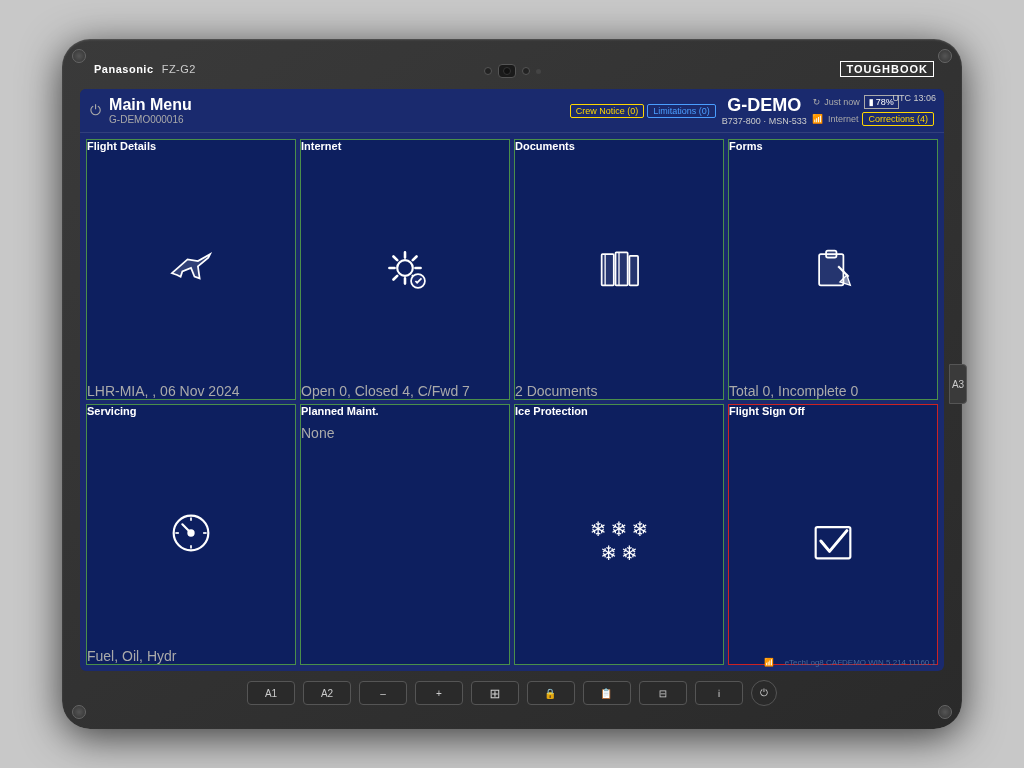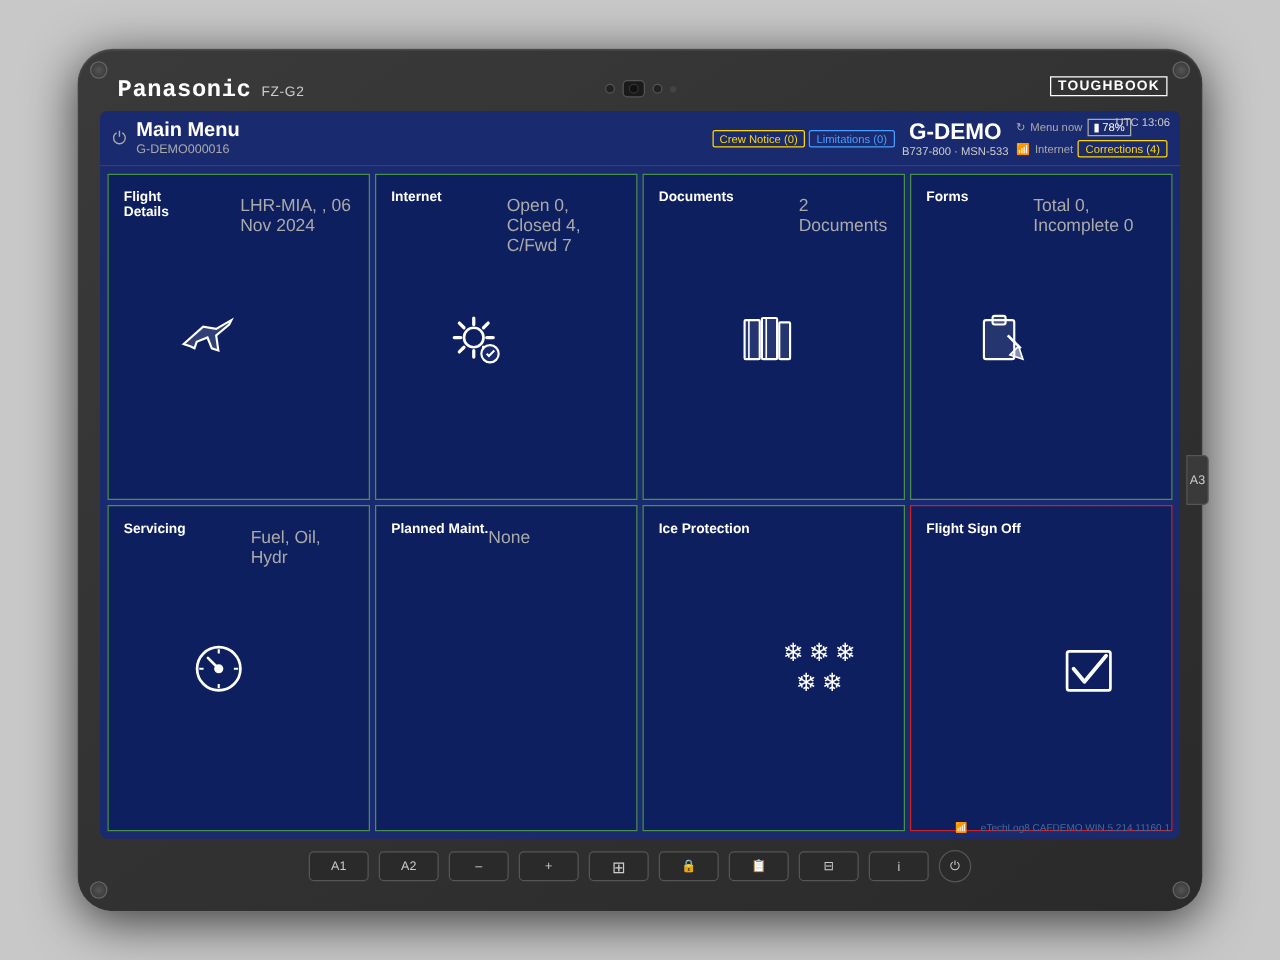--- a/index.html
+++ b/index.html
@@ -197,23 +197,23 @@
       display: grid;
       grid-template-columns: repeat(4, 1fr);
       grid-template-rows: repeat(2, 1fr);
       gap: 4px;
       padding: 6px;
     }
 
     .grid-cell {
       border: 1.5px solid #4a8f4a;
       background: rgba(0,20,80,0.5);
-      padding: 12px;
-      display: flex;
-      flex-direction: row;
+      padding: 0;
+      display: flex;
+      flex-direction: column;
       cursor: pointer;
       position: relative;
       transition: background 0.1s;
     }
 
     .grid-cell.red-border {
       border-color: #cc2222;
     }
 
     .cell-title {
@@ -355,21 +355,21 @@
 
   <div class="corner-screw tl"></div>
   <div class="corner-screw tr"></div>
   <div class="corner-screw bl"></div>
   <div class="corner-screw br"></div>
 
   <div class="side-button">A3</div>
 
   <div class="tablet-top-bar">
     <div class="tablet-brand">
-      <span style="font-weight:bold; color:#fff; font-size:19px;font-family:Liberation Mono, monospace;">Panasonic</span>
+      <span style="font-weight:bold; color:#fff; font-size:11px;">Panasonic</span>
       <span>FZ-G2</span>
     </div>
     <div class="camera-area">
       <div class="camera-dot"></div>
       <div class="camera-lens">
         <div class="camera-inner"></div>
       </div>
       <div class="camera-dot"></div>
       <div class="speaker-dot"></div>
     </div>
@@ -394,21 +394,21 @@
           <button class="notice-btn">Crew Notice (0)</button>
           <button class="notice-btn-blue">Limitations (0)</button>
         </div>
         <div style="display:flex; flex-direction:column; align-items:center;">
           <div class="aircraft-id">G-DEMO</div>
           <div class="aircraft-sub">B737-800 · MSN-533</div>
         </div>
         <div style="display:flex; flex-direction:column; gap:3px;">
           <div style="display:flex; gap:4px; align-items:center;">
             <span style="color:#aaa; font-size:9px;">↻</span>
-            <span style="color:#aaa; font-size:9px;">Menu now</span>
+            <span style="color:#aaa; font-size:9px;">Just now</span>
             <div class="battery-box">
               <span>▮</span>
                 <span>78%</span>
             </div>
           </div>
           <div style="display:flex; gap:4px; align-items:center;">
             <span style="color:#aaa; font-size:9px;">📶</span>
             <span style="color:#aaa; font-size:9px;">Internet</span>
             <button class="corrections-btn">Corrections (4)</button>
           </div>

